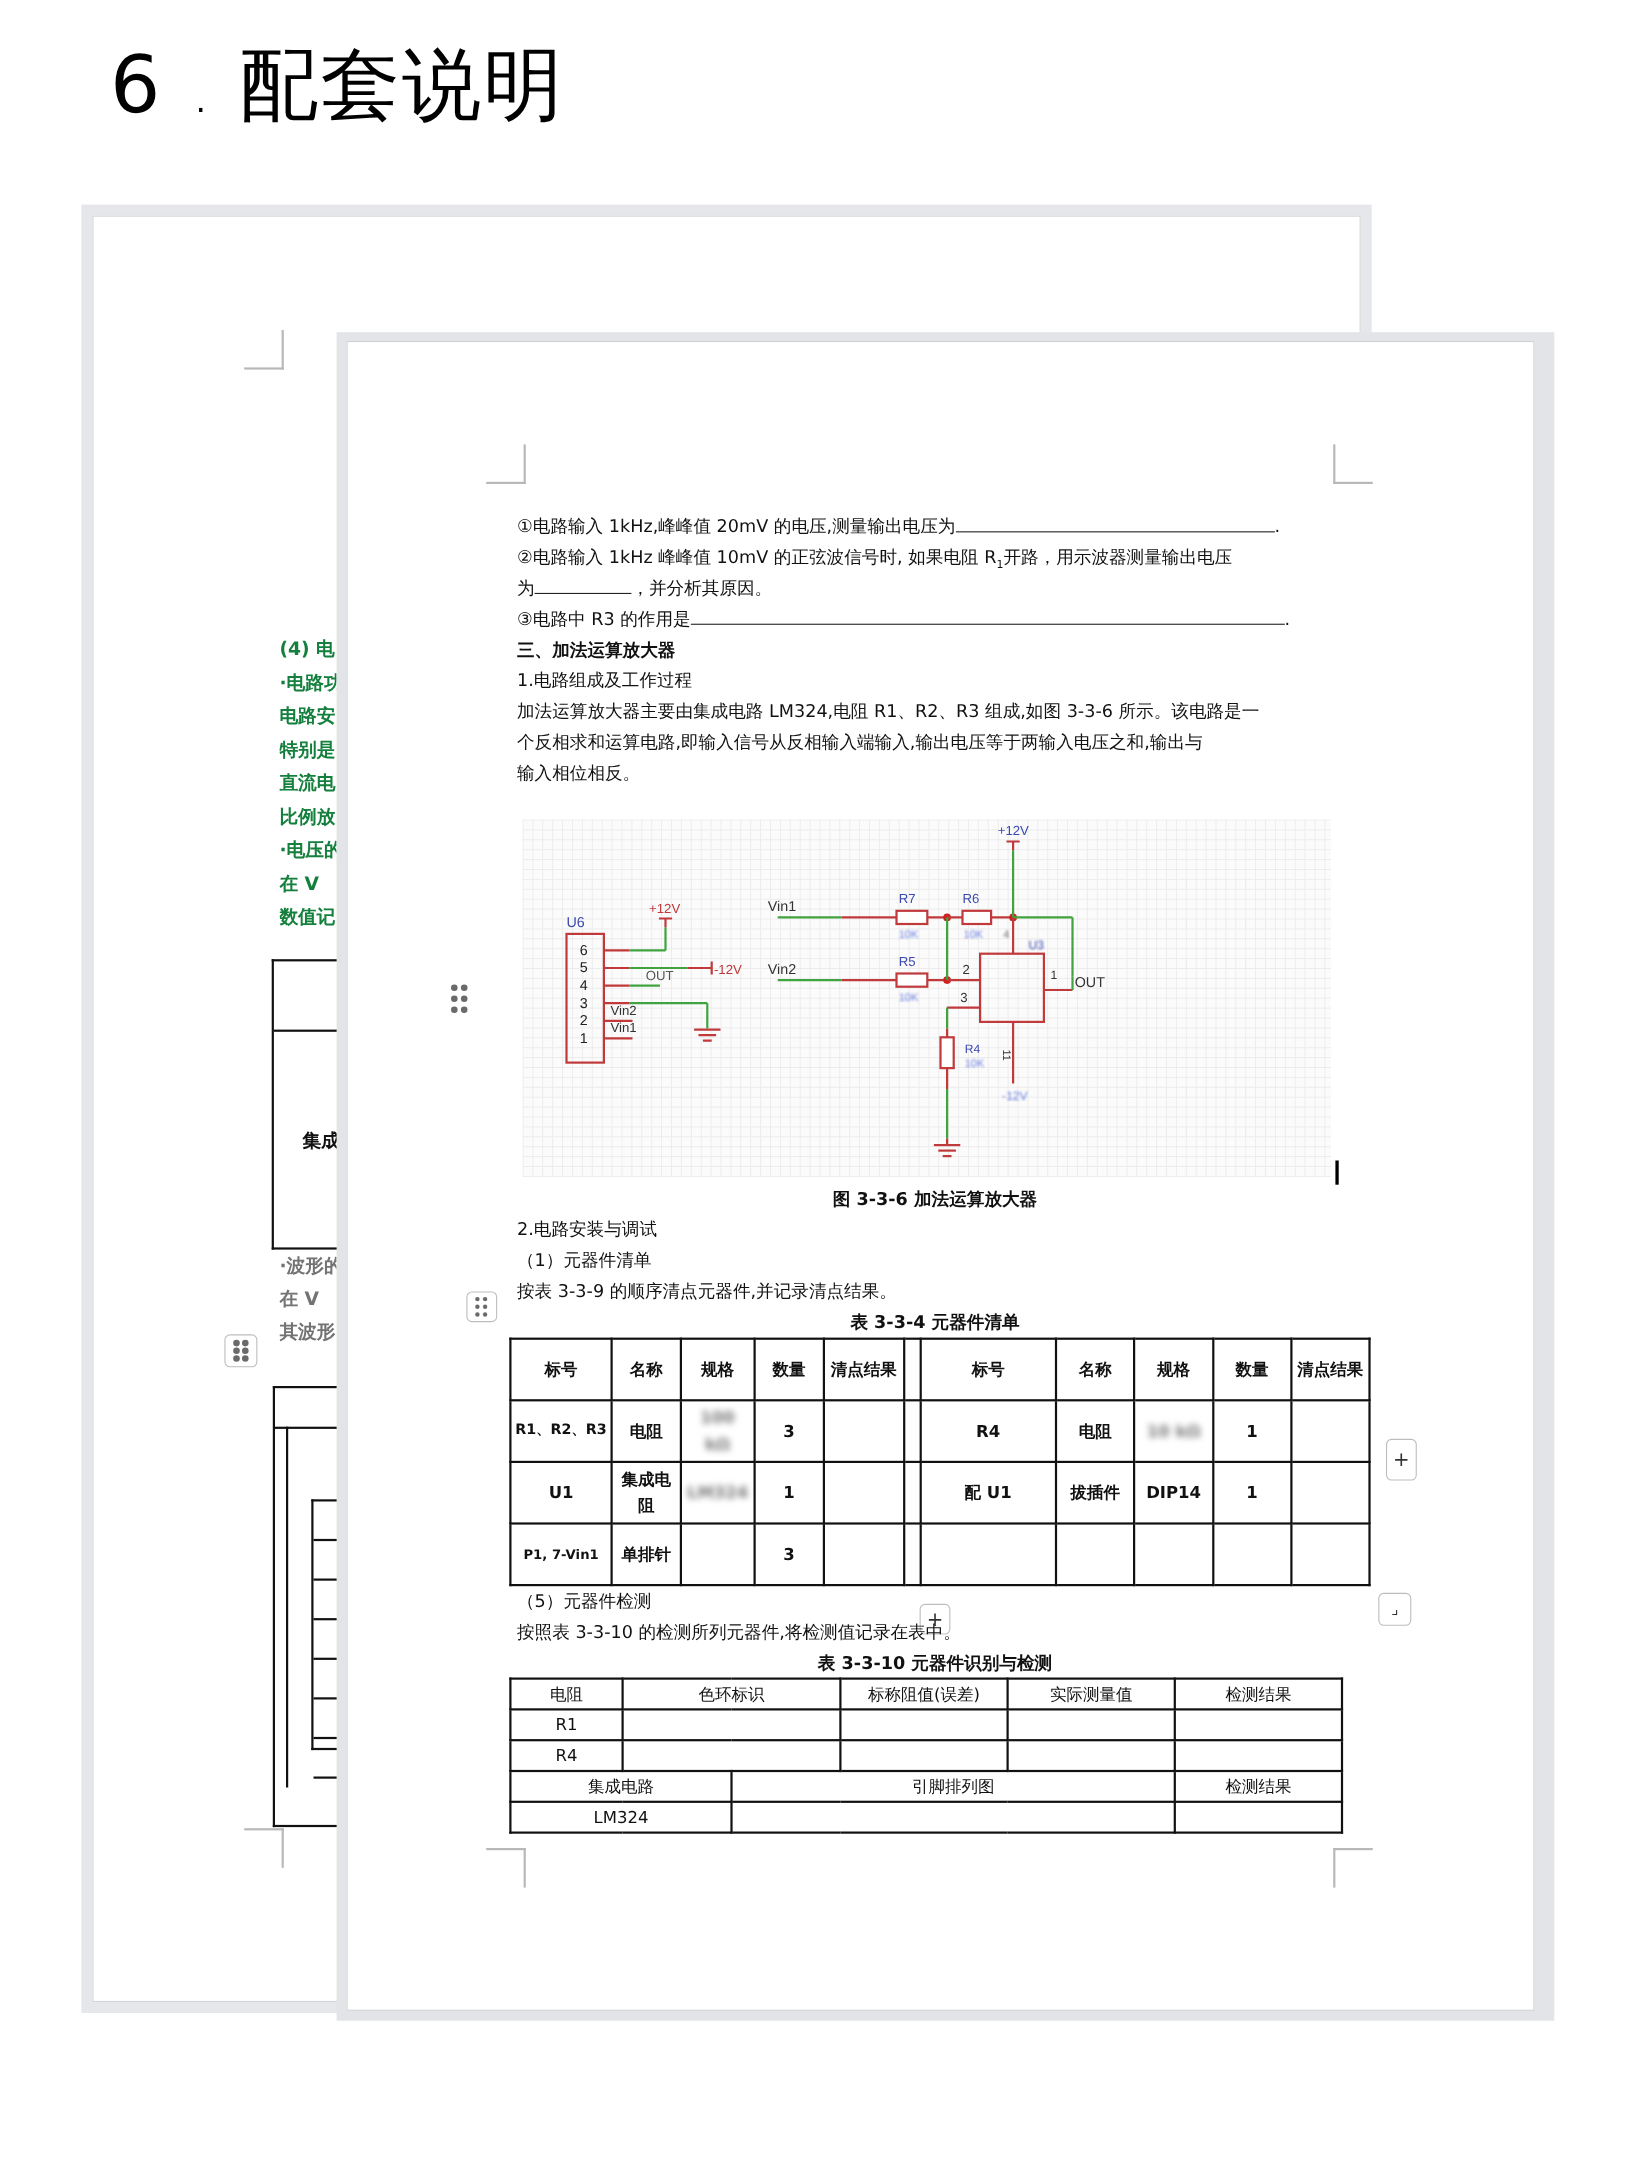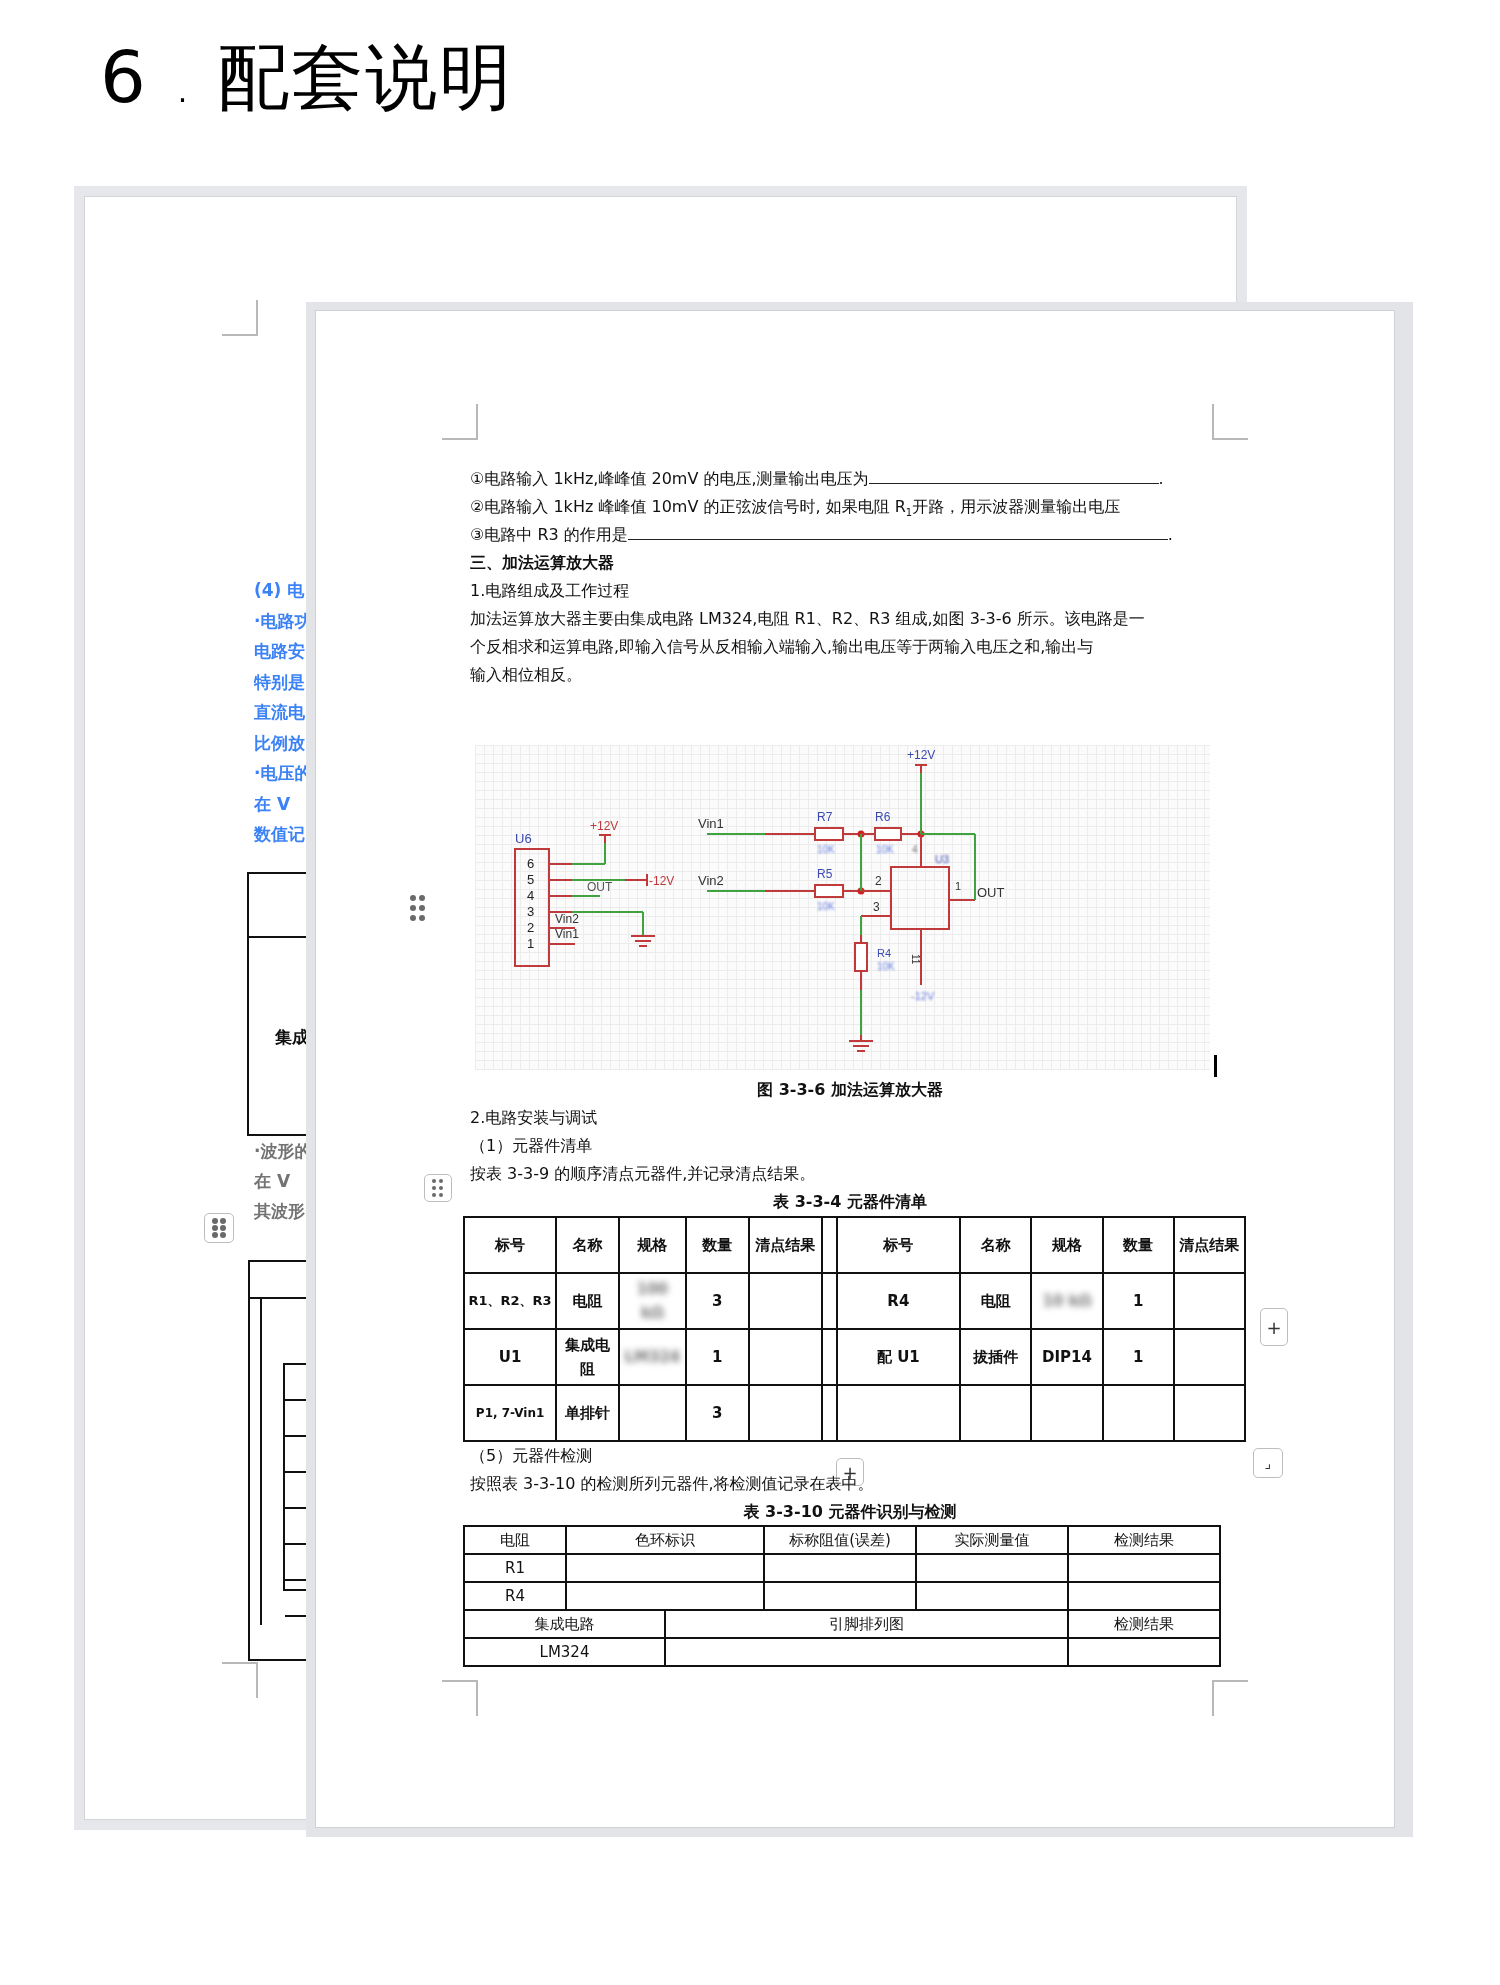--- a/index.html
+++ b/index.html
@@ -13,21 +13,21 @@
   .page-back .inner { position:absolute; left:10px; top:10px; right:10px; bottom:10px; background:#fff; border:1px solid #d4d5d8; }
   .page-front { position:absolute; left:306px; top:302px; width:1107px; height:1535px; background:#e3e4e7; }
   .page-front .inner { position:absolute; left:9px; top:8px; right:18px; bottom:9px; background:#fff; border:1px solid #d0d1d4; }
 
   .corner { position:absolute; width:34px; height:34px; border-color:#b8b8b8; border-style:solid; border-width:0; }
   .c-tl { border-right-width:2px; border-bottom-width:2px; }
   .c-tr { border-left-width:2px; border-bottom-width:2px; }
   .c-bl { border-right-width:2px; border-top-width:2px; }
   .c-br { border-left-width:2px; border-top-width:2px; }
 
-  .back-text { position:absolute; left:254px; top:575px; width:52px; overflow:hidden; font-size:17px; line-height:30.5px; font-weight:bold; white-space:nowrap; color:#3b82f6; }
+  .back-text { position:absolute; left:254px; top:575px; width:52px; overflow:hidden; font-size:17px; line-height:30.5px; font-weight:bold; white-space:nowrap; color:#15803d; }
   .back-text2 { position:absolute; left:254px; top:1136px; width:52px; overflow:hidden; font-size:17px; line-height:30px; font-weight:bold; white-space:nowrap; color:#737373; }
   .back-box1 { position:absolute; left:247px; top:872px; width:80px; height:260px; border:2px solid #111; border-right:none; }
   .back-box1 .hline { position:absolute; left:0; right:0; top:62px; border-top:2px solid #111; }
   .back-box1 .lbl { position:absolute; left:26px; top:152px; font-size:17px; font-weight:bold; }
   .back-box2 { position:absolute; left:248px; top:1260px; width:80px; height:397px; border:2px solid #111; border-right:none; }
   .back-box2 .hline { position:absolute; left:0; right:0; top:35px; border-top:2px solid #111; }
   .back-inner1 { position:absolute; left:10px; top:35px; right:0; bottom:34px; border-left:2px solid #111; }
   .back-grid { position:absolute; left:21px; top:66px; right:0; bottom:34px; border:2px solid #111; border-right:none; border-left-width:2px; }
   .back-grid .col { position:absolute; left:35px; top:0; bottom:0; border-left:2px solid #111; }
   .back-grid .row { position:absolute; left:0; right:0; border-top:2px solid #111; }
@@ -139,20 +139,23 @@
       <span style="left:9px;top:20px"></span>
   </div>
 </div>
 
 <div class="doc">
   <div class="line">
     <span>①电路输入 1kHz,峰峰值 20mV 的电压,测量输出电压为</span><span class="blank" style="width:290px"></span><span>.</span>
   </div>
   <div class="line">
     <span>②电路输入 1kHz 峰峰值 10mV 的正弦波信号时, 如果电阻 R</span><sub style="font-size:10px">1</sub><span>开路，用示波器测量输出电压</span>
+  </div>
+  <div class="line">
+    <span>为</span><span class="blank" style="width:88px"></span><span>，并分析其原因。</span>
   </div>
   <div class="line">
     <span>③电路中  R3 的作用是</span><span class="blank" style="width:540px"></span><span>.</span>
   </div>
   <div class="line bold">三、加法运算放大器</div>
   <div class="line">1.电路组成及工作过程</div>
   <div class="line">加法运算放大器主要由集成电路 LM324,电阻 R1、R2、R3 组成,如图 3-3-6 所示。该电路是一</div>
   <div class="line">个反相求和运算电路,即输入信号从反相输入端输入,输出电压等于两输入电压之和,输出与</div>
   <div class="line">输入相位相反。</div>
 </div>

